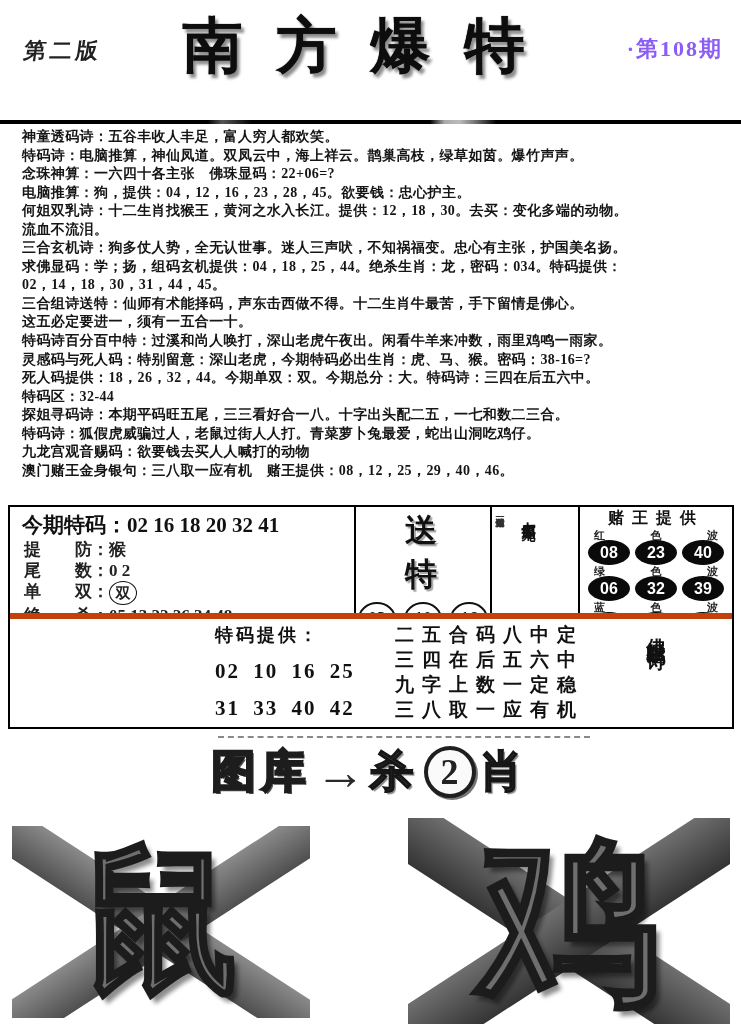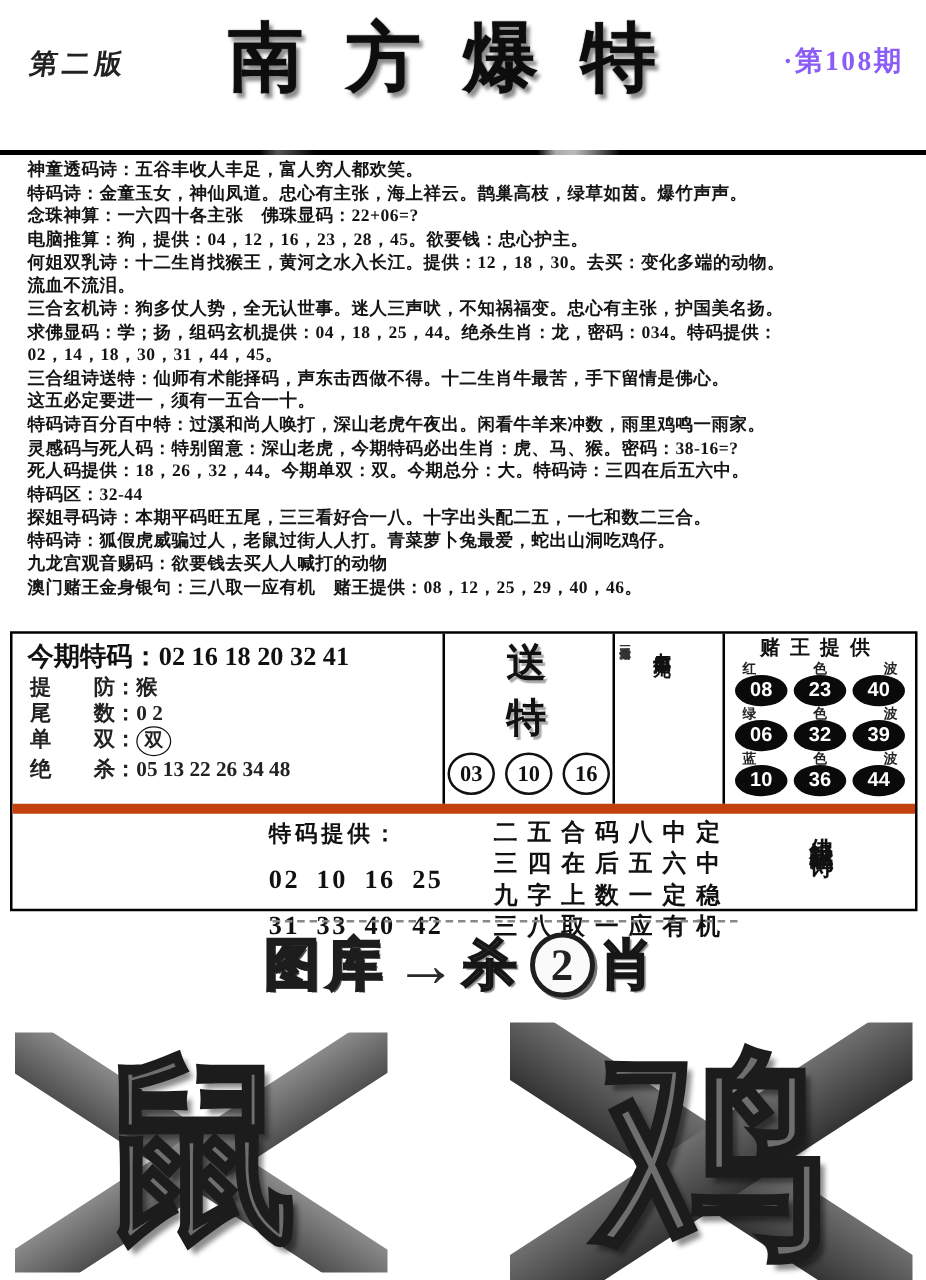--- a/index.html
+++ b/index.html
@@ -23,22 +23,22 @@
     background:linear-gradient(90deg,#000 0%,#000 28%,#555 30%,#000 34%,#000 58%,
                #aaa 60%,#bbb 62%,#777 64%,#000 67%,#000 100%);
   }
   
   .bodytext { position:absolute; left:22px; top:128px; width:712px; }
   .bline { font-size:14px; font-weight:bold; line-height:18.55px; letter-spacing:0.4px;
            white-space:nowrap; color:#151515; }
   
   .panel { position:absolute; left:8px; top:505px; width:726px; height:224px;
            border:2px solid #000; }
-  .toprow { display:grid; grid-template-columns:346px 136px 88px 1fr; height:144px;
-            border-bottom:8px solid #c2410c; }
+  .toprow { display:grid; grid-template-columns:346px 136px 88px 1fr; height:112px;
+            border-bottom:6px solid #c2410c; }
   .cell { border-right:2px solid #000; position:relative; overflow:hidden; }
   .cell:last-child { border-right:none; }
   .tema-line { font-size:21px; font-weight:bold; padding:4px 0 0 12px; white-space:nowrap; }
   .t-row { font-size:17px; font-weight:bold; padding-left:14px; line-height:21px;
            white-space:nowrap; color:#222; }
   .circ-dan { display:inline-flex; align-items:center; justify-content:center;
               width:28px; height:24px; border:1.5px solid #111; border-radius:50%;
               font-size:15px; vertical-align:middle; }
   .songte-title { text-align:center; font-size:32px; font-weight:900; letter-spacing:26px;
                   padding-left:22px; margin-top:2px; text-shadow:2px 2px 1px rgba(0,0,0,.35); }
@@ -110,21 +110,21 @@
 
 <div class="page">
 
   <div class="edition">第二版</div>
   <div class="masthead">南方爆特</div>
   <div class="issue">·第108期</div>
   <div class="rule"></div>
 
   <div class="bodytext">
     <div class="bline">神童透码诗：五谷丰收人丰足，富人穷人都欢笑。</div>
-    <div class="bline">特码诗：金童玉女，神仙凤道。忠心有主张，海上祥云。鹊巢高枝，绿草如茵。爆竹声声。</div>
+    <div class="bline">特码诗：电脑推算，神仙凤道。双凤云中，海上祥云。鹊巢高枝，绿草如茵。爆竹声声。</div>
     <div class="bline">念珠神算：一六四十各主张　佛珠显码：22+06=?</div>
     <div class="bline">电脑推算：狗，提供：04，12，16，23，28，45。欲要钱：忠心护主。</div>
     <div class="bline">何姐双乳诗：十二生肖找猴王，黄河之水入长江。提供：12，18，30。去买：变化多端的动物。</div>
     <div class="bline">流血不流泪。</div>
     <div class="bline">三合玄机诗：狗多仗人势，全无认世事。迷人三声吠，不知祸福变。忠心有主张，护国美名扬。</div>
     <div class="bline">求佛显码：学；扬，组码玄机提供：04，18，25，44。绝杀生肖：龙，密码：034。特码提供：</div>
     <div class="bline">02，14，18，30，31，44，45。</div>
     <div class="bline">三合组诗送特：仙师有术能择码，声东击西做不得。十二生肖牛最苦，手下留情是佛心。</div>
     <div class="bline">这五必定要进一，须有一五合一十。</div>
     <div class="bline">特码诗百分百中特：过溪和尚人唤打，深山老虎午夜出。闲看牛羊来冲数，雨里鸡鸣一雨家。</div>

